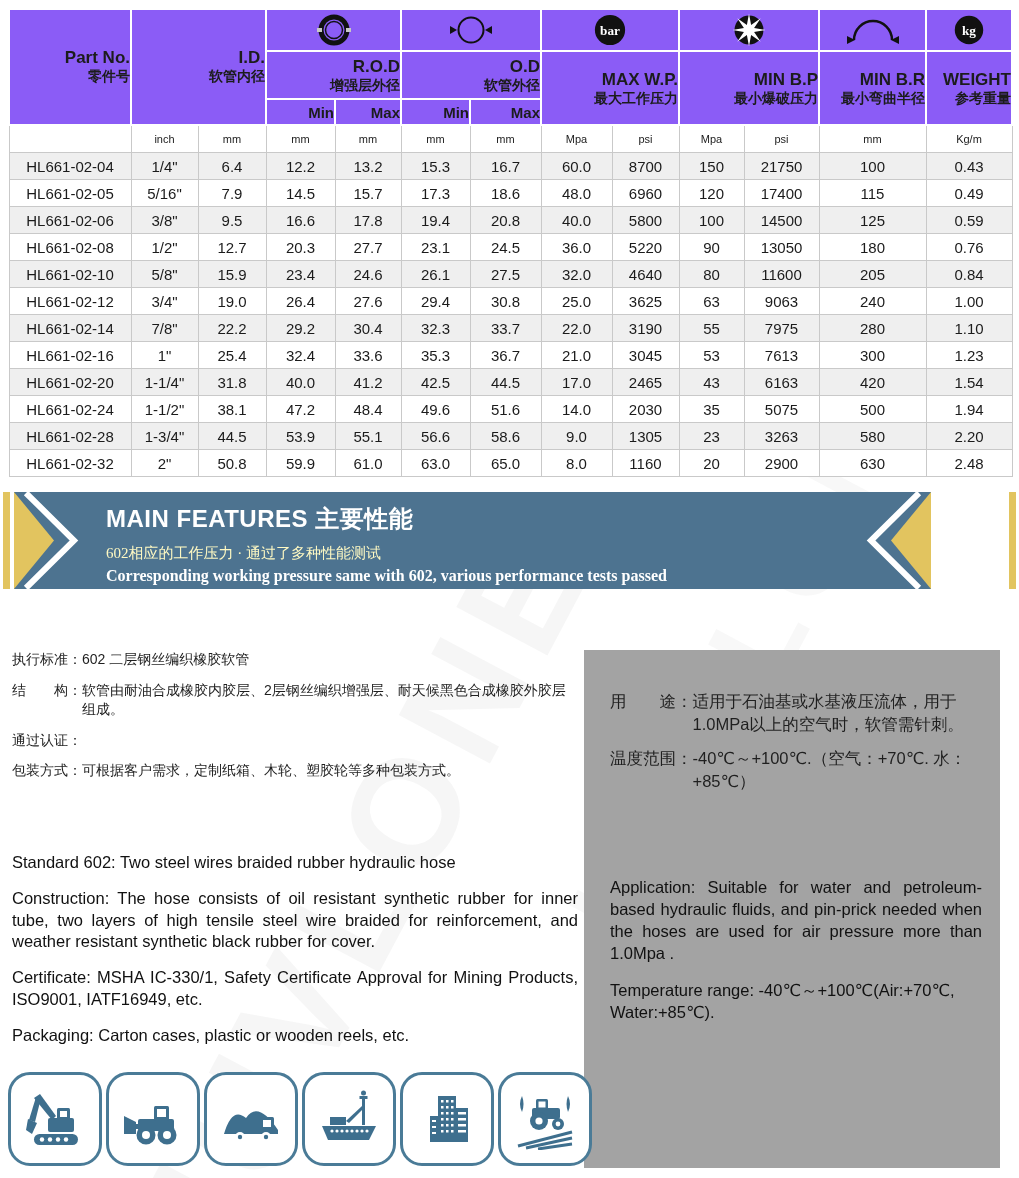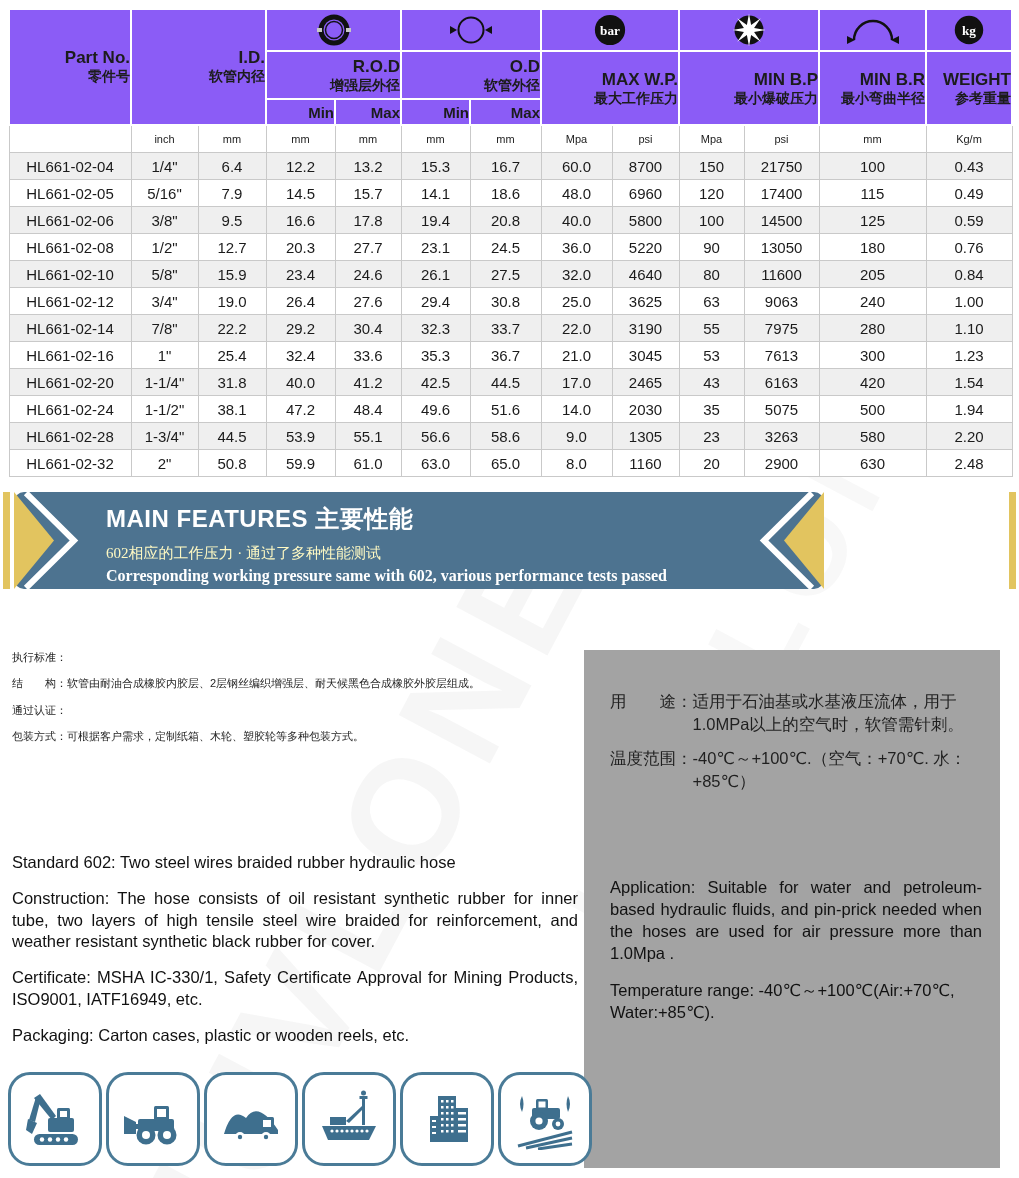--- a/index.html
+++ b/index.html
@@ -25,34 +25,34 @@
   .row-minmax th{height:24px;font-size:15px;}
   .hdr-en{font-size:17px;}
   .hdr-zh{font-size:14px;font-weight:bold;}
   .spec-table td{border:1px solid #c9c9c9;text-align:center;vertical-align:middle;
       height:26px;font-size:15px;color:#1b1b1b;padding:0 2px;background:#fff;}
   .units td{font-size:11px;}
   tr.stripe td{background:#efefef;}
   
   .gold-stripe{position:absolute;top:492px;width:7px;height:97px;background:#e2c45f;z-index:2;}
   .gs-left{left:3px;} .gs-right{left:1009px;}
-  .banner{position:absolute;left:14px;top:492px;width:810px;height:97px;
-      background:#4d7390;z-index:2;border-radius:10px;}
+  .banner{position:absolute;left:14px;top:492px;width:917px;height:97px;
+      background:#4d7390;z-index:2;}
   .banner-decor{position:absolute;top:0;width:70px;height:97px;}
   .decor-left{left:0;}
   .decor-right{right:0;transform:scaleX(-1);}
   .banner-text{position:absolute;left:92px;top:11px;color:#fff;}
   .banner-title{font-size:24px;font-weight:bold;letter-spacing:.5px;}
   .banner-sub-zh{font-size:15px;margin-top:9px;color:#fef9c3;
       font-family:"Liberation Serif","DejaVu Serif",serif;}
   .banner-sub-en{font-size:16px;font-weight:bold;margin-top:4px;
       font-family:"Liberation Serif","DejaVu Serif",serif;}
   
   .specs-zh{position:absolute;left:12px;top:650px;width:566px;z-index:2;
-      font-size:11px;line-height:1.4;color:#1f1f1f;}
+      font-size:14px;line-height:1.4;color:#1f1f1f;}
   .spec-item{display:flex;margin-bottom:11px;}
   .spec-label{flex:none;white-space:nowrap;}
   .spec-text{flex:1;}
   .specs-en{position:absolute;left:12px;top:852px;width:566px;z-index:2;
       font-size:16.5px;line-height:1.32;color:#111;}
   .specs-en p{margin:0 0 14px 0;}
   .just{text-align:justify;}
   
   .panel{position:absolute;left:584px;top:650px;width:416px;height:518px;
       background:#a3a3a3;z-index:1;}
@@ -202,21 +202,21 @@
         <td>21750</td>
         <td>100</td>
         <td>0.43</td>
       </tr>
       <tr>
         <td>HL661-02-05</td>
         <td>5/16"</td>
         <td>7.9</td>
         <td>14.5</td>
         <td>15.7</td>
-        <td>14.1</td>
+        <td>17.3</td>
         <td>18.6</td>
         <td>48.0</td>
         <td>6960</td>
         <td>120</td>
         <td>17400</td>
         <td>115</td>
         <td>0.49</td>
       </tr>
       <tr class="stripe">
         <td>HL661-02-06</td>
@@ -385,20 +385,21 @@
   <div class="banner-text">
     <div class="banner-title">MAIN FEATURES 主要性能</div>
     <div class="banner-sub-zh">602相应的工作压力 · 通过了多种性能测试</div>
     <div class="banner-sub-en">Corresponding working pressure same with 602, various performance tests passed</div>
   </div>
 </div>
 
 <div class="specs-zh">
   <div class="spec-item">
     <span class="spec-label">执行标准：</span>
+    <span class="spec-text">602 二层钢丝编织橡胶软管</span>
   </div>
   <div class="spec-item">
     <span class="spec-label">结　　构：</span>
     <span class="spec-text">软管由耐油合成橡胶内胶层、2层钢丝编织增强层、耐天候黑色合成橡胶外胶层组成。</span>
   </div>
   <div class="spec-item">
     <span class="spec-label">通过认证：</span>
   </div>
   <div class="spec-item">
     <span class="spec-label">包装方式：</span>

